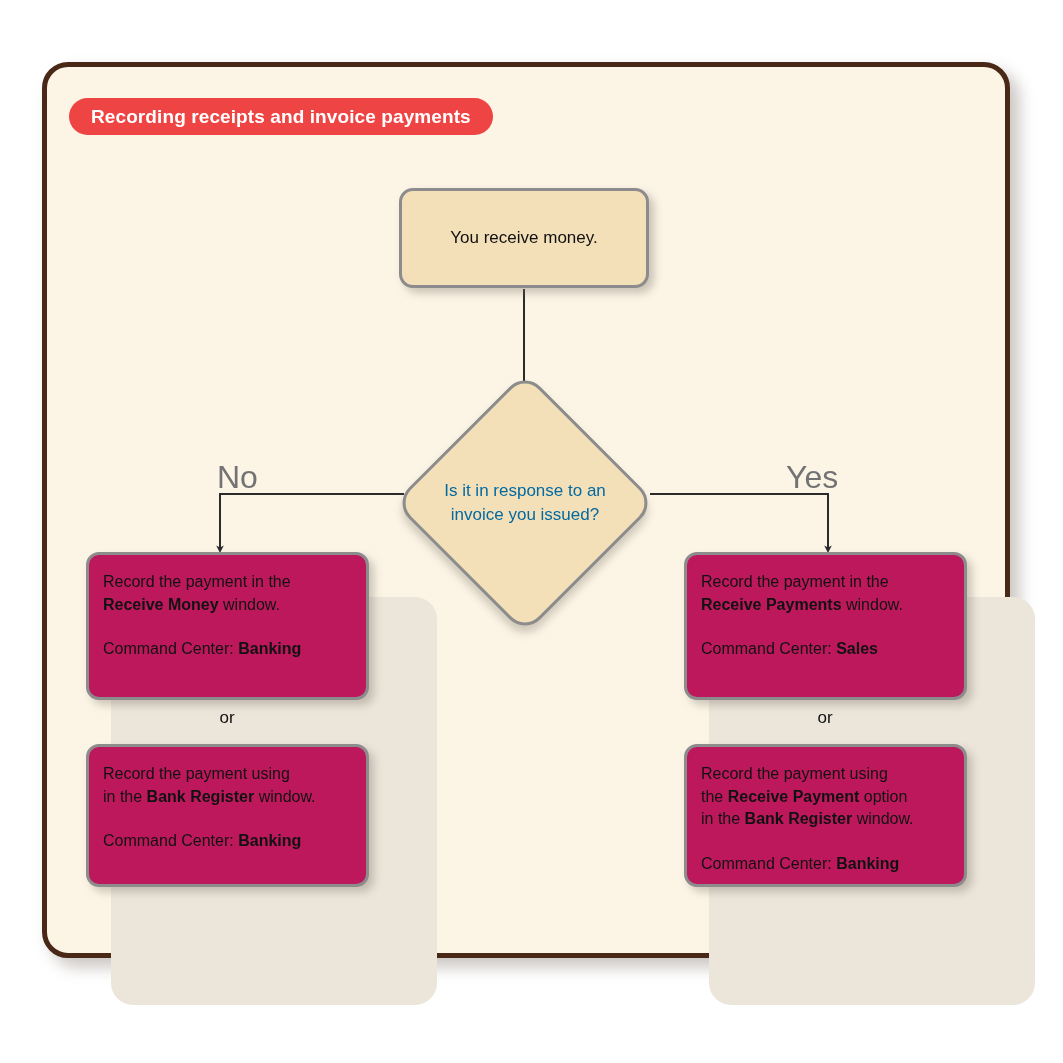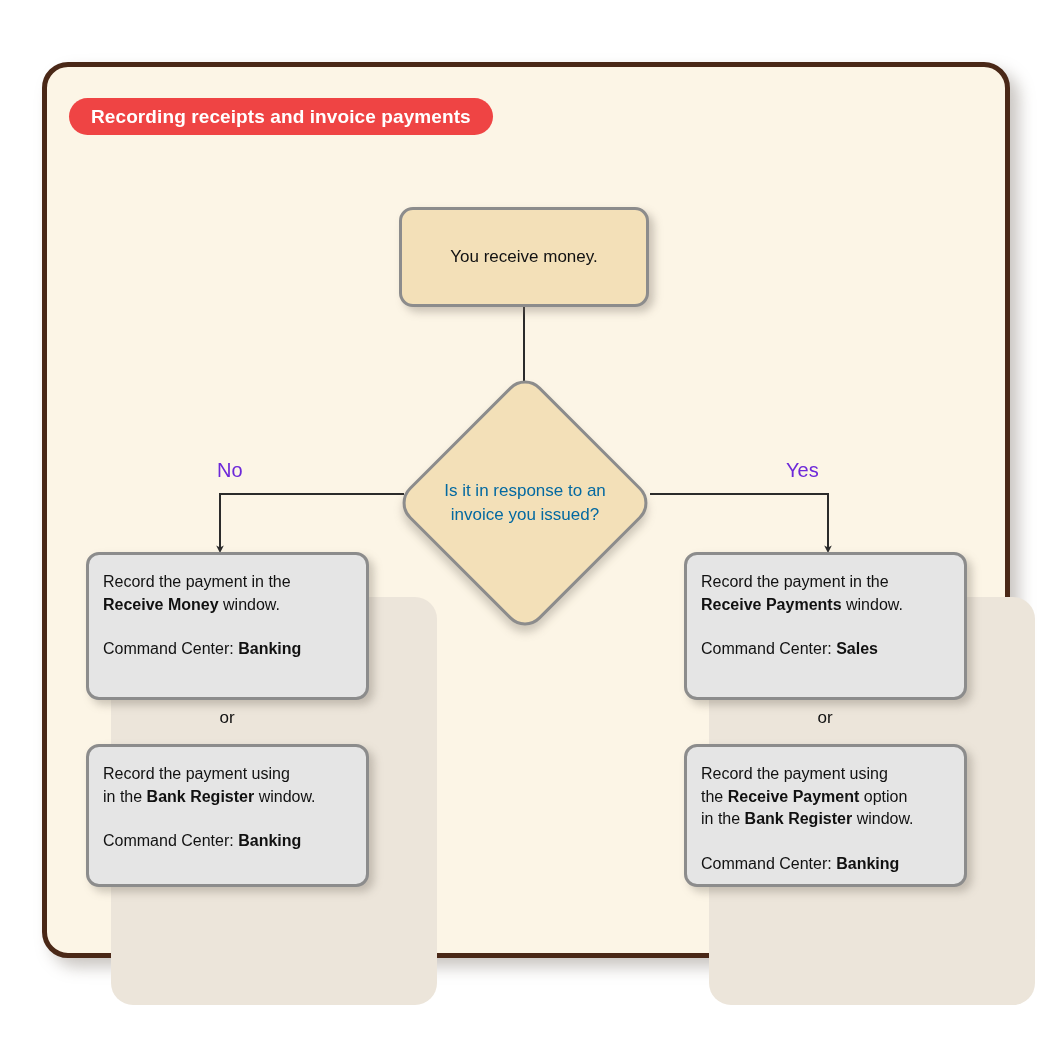--- a/index.html
+++ b/index.html
@@ -64,21 +64,20 @@
   }
 
   
   .node {
     position: absolute;
     box-sizing: border-box;
     background: #f3e0b8;
     border: 3px solid #8c8c8c;
     border-radius: 14px;
     box-shadow: 5px 5px 9px rgba(120,110,100,0.38);
-    margin-top: 19px;
   }
 
   .node-start {
     left: 399px;
     top: 188px;
     width: 250px;
     height: 100px;
     display: flex;
     align-items: center;
     justify-content: center;
@@ -119,22 +118,22 @@
     text-align: center;
     font-size: 17px;
     line-height: 1.42;
     color: #0369a1;
   }
   .diamond-label span { display: block; }
 
   
   .branch-label {
     position: absolute;
-    font-size: 20px;
-    color: #6d28d9;
+    font-size: 32px;
+    color: #737373;
     white-space: nowrap;
   }
   .branch-label-no  { left: 217px; top: 459px; }
   .branch-label-yes { left: 786px; top: 459px; }
 
   
   .group-panel {
     position: absolute;
     top: 530px;
     width: 326px;
@@ -144,21 +143,21 @@
   }
   .group-panel-left  { left: 64px; }
   .group-panel-right { left: 662px; }
 
   
   .option-box {
     position: absolute;
     box-sizing: border-box;
     width: 283px;
     padding: 16px 14px 14px 14px;
-    background: #e5e5e5;
+    background: #be185d;
     border: 3px solid #8c8c8c;
     border-radius: 13px;
     box-shadow: 5px 5px 9px rgba(120,110,100,0.36);
     font-size: 16px;
     line-height: 1.42;
     color: #111111;
   }
   .option-box.pos-top    { top: 22px;  height: 148px; }
   .option-box.pos-bottom { top: 214px; height: 143px; }
   .option-box.inset-left  { left: 22px; }

